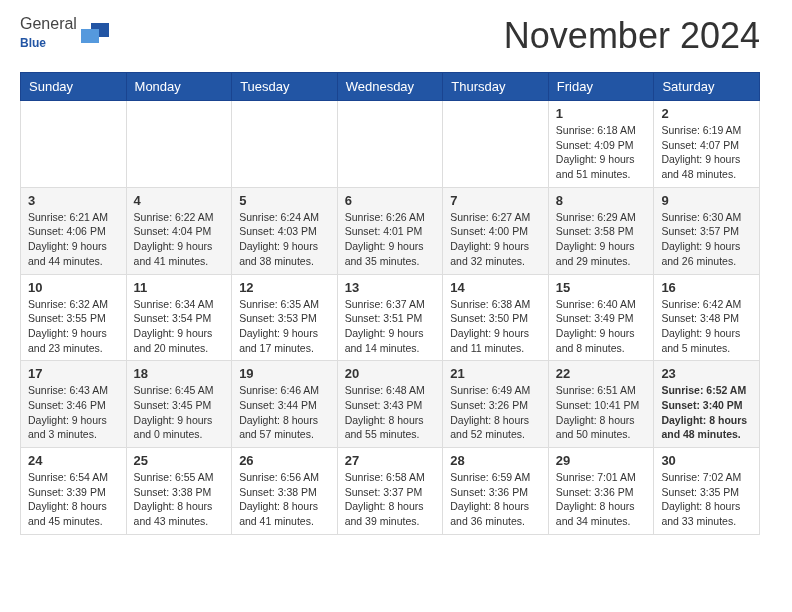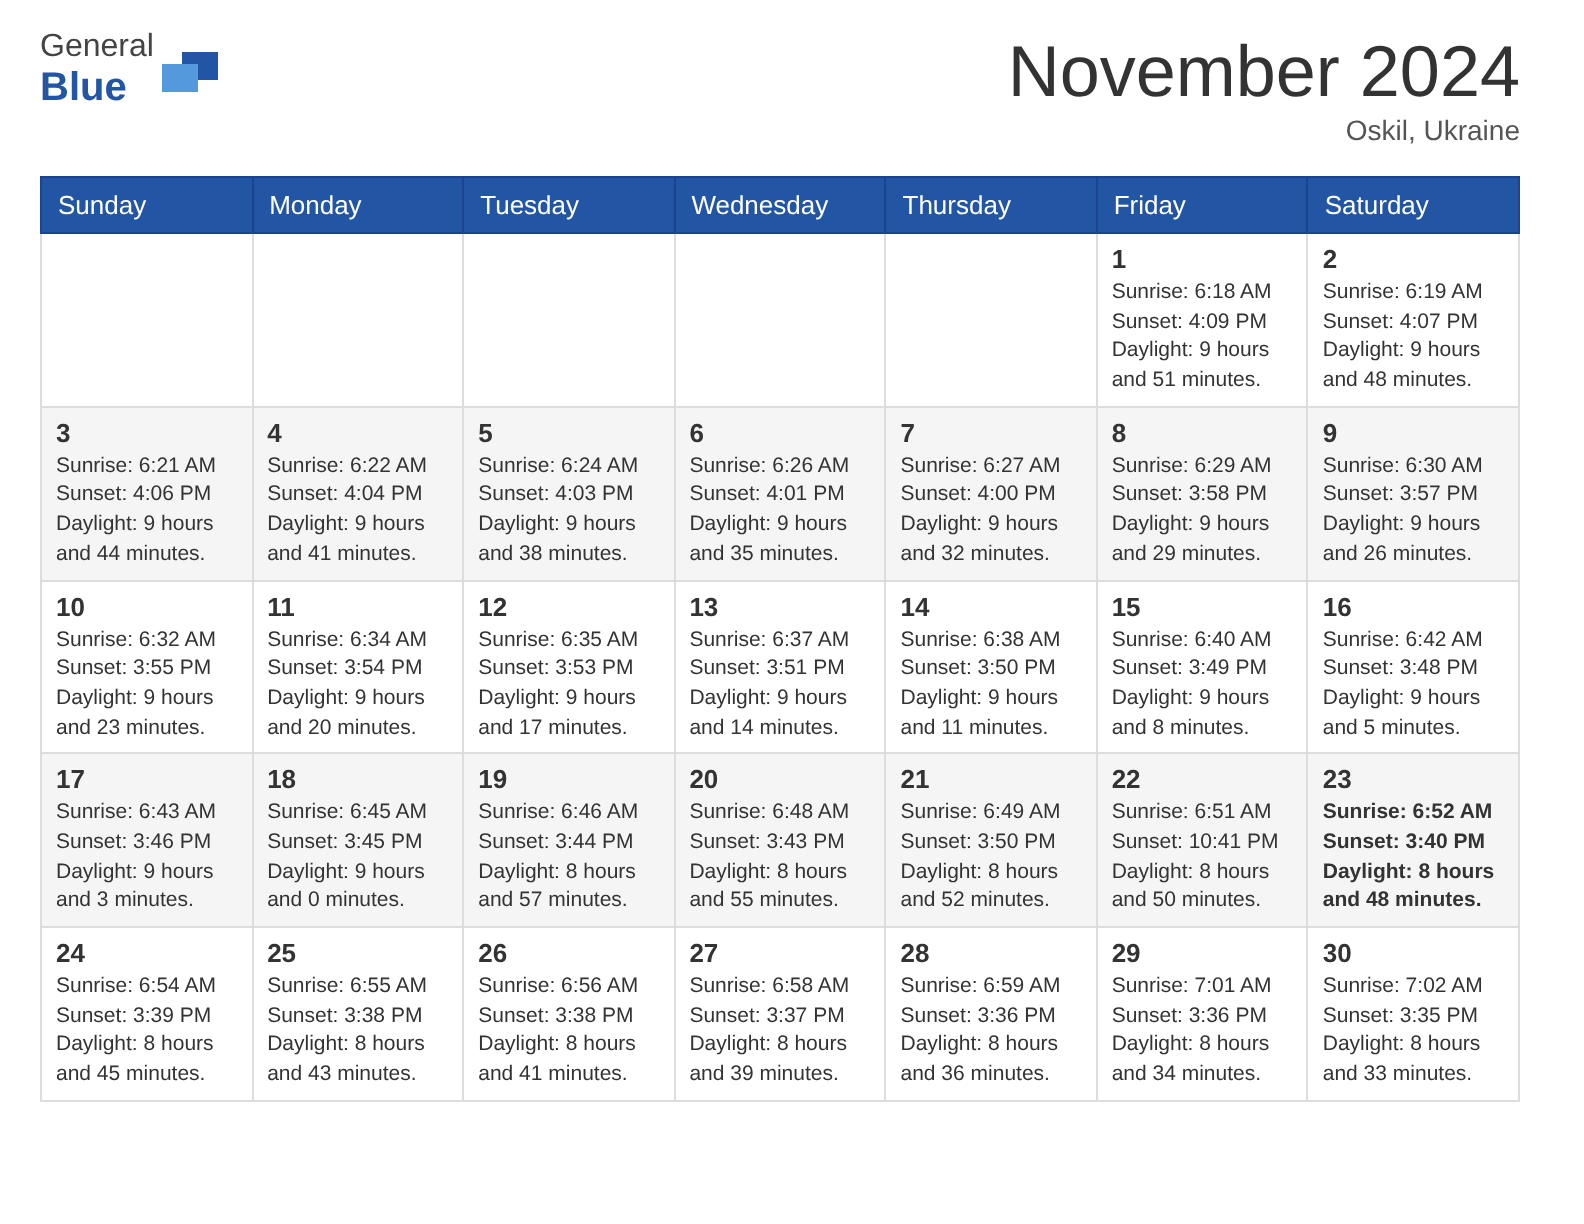--- a/index.html
+++ b/index.html
@@ -59,30 +59,29 @@
     .empty-cell { background: #fff !important; }
   </style>
 </head>
 <body>
 <div class="page">
 
   <div class="header">
     <div class="logo">
       <div>
         <span style="font-size:16px;color:#444;">General</span><br>
-        <span style="font-size:20px;color:#2255a4;font-weight:bold;">Blue</span>
+        <span style="font-size:12px;color:#2255a4;font-weight:bold;">Blue</span>
       </div>
       <svg width="28" height="28" viewBox="0 0 28 28" style="margin-left:4px;">
         <polygon points="10,4 28,4 28,18 10,18" fill="#2255a4"></polygon>
         <polygon points="0,10 18,10 18,24 0,24" fill="#5599dd"></polygon>
       </svg>
     </div>
     <div class="title-block">
       <div class="month-title">November 2024</div>
-      <div class="location">Oskil, Ukraine</div>
     </div>
   </div>
 
   <table>
     <thead>
       <tr>
         <th>Sunday</th>
         <th>Monday</th>
         <th>Tuesday</th>
         <th>Wednesday</th>
@@ -220,21 +219,21 @@
           </td>
           <td>
             <span class="day-number">20</span>
             <div class="day-info" style="white-space: pre-line;">Sunrise: 6:48 AM
 Sunset: 3:43 PM
 Daylight: 8 hours and 55 minutes.</div>
           </td>
           <td>
             <span class="day-number">21</span>
             <div class="day-info" style="white-space: pre-line;">Sunrise: 6:49 AM
-Sunset: 3:50 PM
+Sunset: 3:26 PM
 Daylight: 8 hours and 52 minutes.</div>
           </td>
           <td>
             <span class="day-number">22</span>
             <div class="day-info" style="white-space: pre-line;">Sunrise: 6:51 AM
 Sunset: 10:41 PM
 Daylight: 8 hours and 50 minutes.</div>
           </td>
           <td>
             <span class="day-number">23</span>

